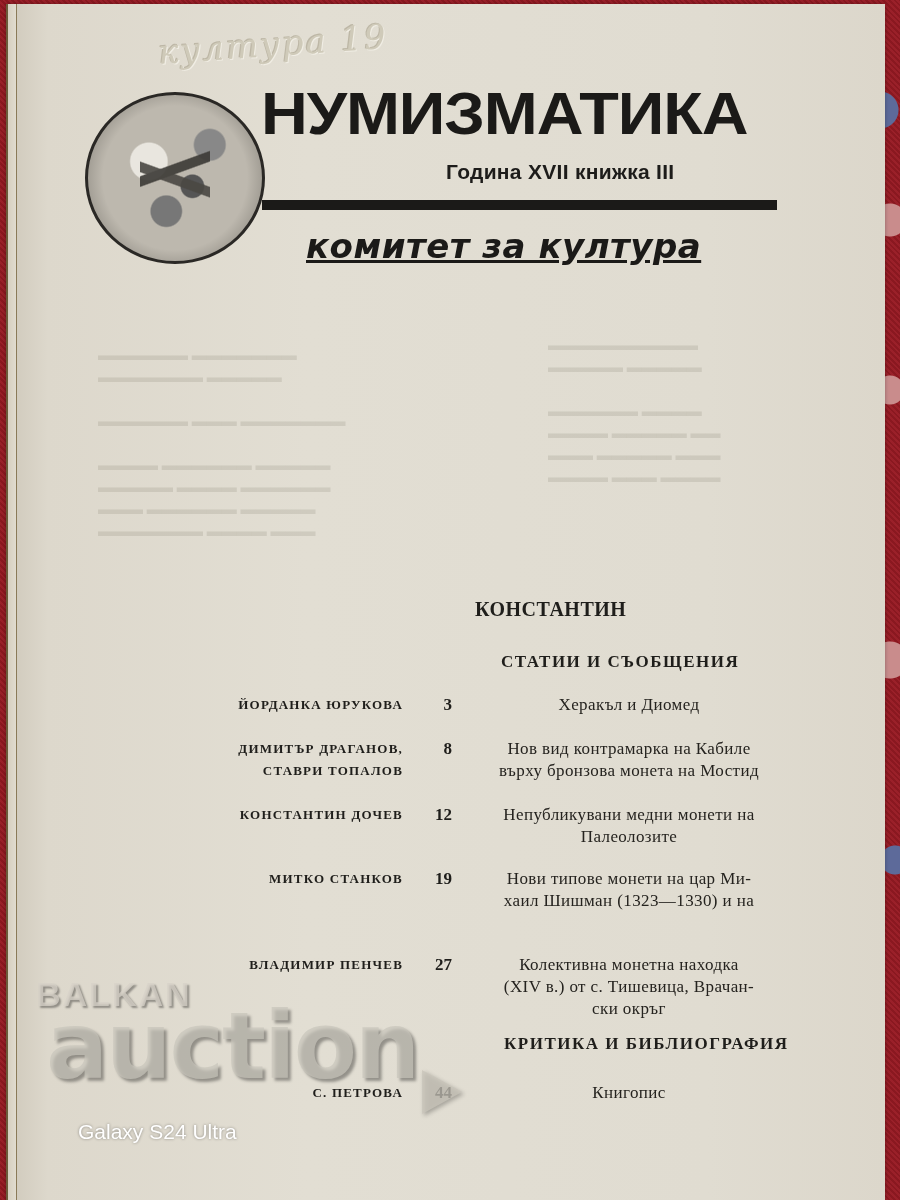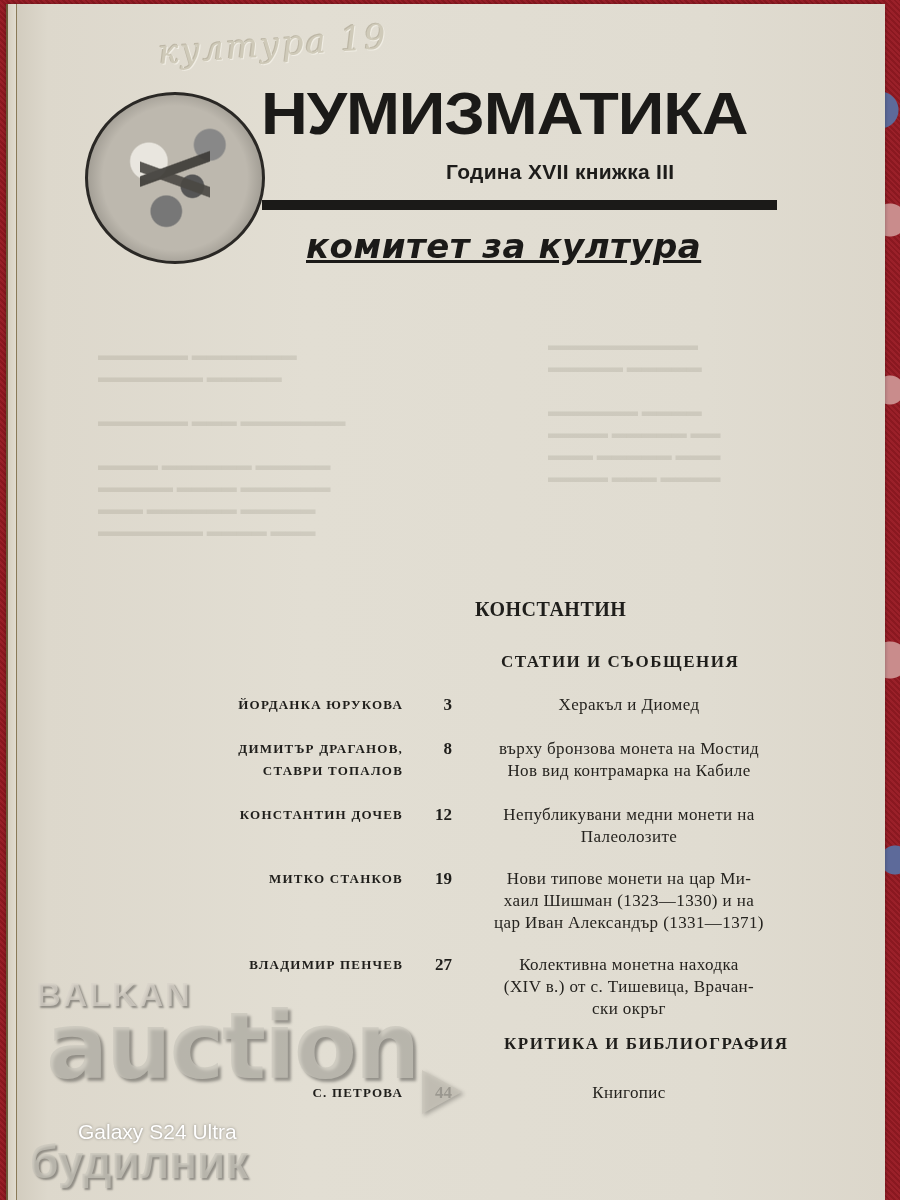--- a/index.html
+++ b/index.html
@@ -170,41 +170,40 @@
     </div>
   </div>
 
   <div class="entry" style="top:734px;">
     <div class="author">
       <div>ДИМИТЪР ДРАГАНОВ,</div>
       <div>СТАВРИ ТОПАЛОВ</div>
     </div>
     <div class="pg">8</div>
     <div class="article">
+      <span>Нов вид контрамарка на Кабиле</span>
       <span>върху бронзова монета на Мостид</span>
-      <span>Нов вид контрамарка на Кабиле</span>
     </div>
   </div>
 
   <div class="entry" style="top:800px;">
     <div class="author">КОНСТАНТИН ДОЧЕВ</div>
     <div class="pg">12</div>
     <div class="article">
       <span>Непубликувани медни монети на</span>
       <span>Палеолозите</span>
     </div>
   </div>
 
   <div class="entry" style="top:864px;">
     <div class="author">МИТКО СТАНКОВ</div>
     <div class="pg">19</div>
     <div class="article">
       <span>Нови типове монети на цар Ми-</span>
       <span>хаил Шишман (1323—1330) и на</span>
-      <span>цар Иван Александър (1331—1371)</span>
     </div>
   </div>
 
   <div class="entry" style="top:950px;">
     <div class="author">ВЛАДИМИР ПЕНЧЕВ</div>
     <div class="pg">27</div>
     <div class="article">
       <span>Колективна монетна находка</span>
       <span>(XIV в.) от с. Тишевица, Врачан-</span>
       <span>ски окръг</span>
@@ -219,15 +218,14 @@
     <div class="article">
       <span>Книгопис</span>
     </div>
   </div>
 </div>
 
 <div class="watermark">
   <div class="wm-balkan">BALKAN</div>
   <div class="wm-auction">auction</div>
   <div class="wm-arrow"></div>
-  <div class="wm-bud">будилник</div>
   <div class="wm-device">Galaxy S24 Ultra</div>
 </div>
 
 </body></html>

